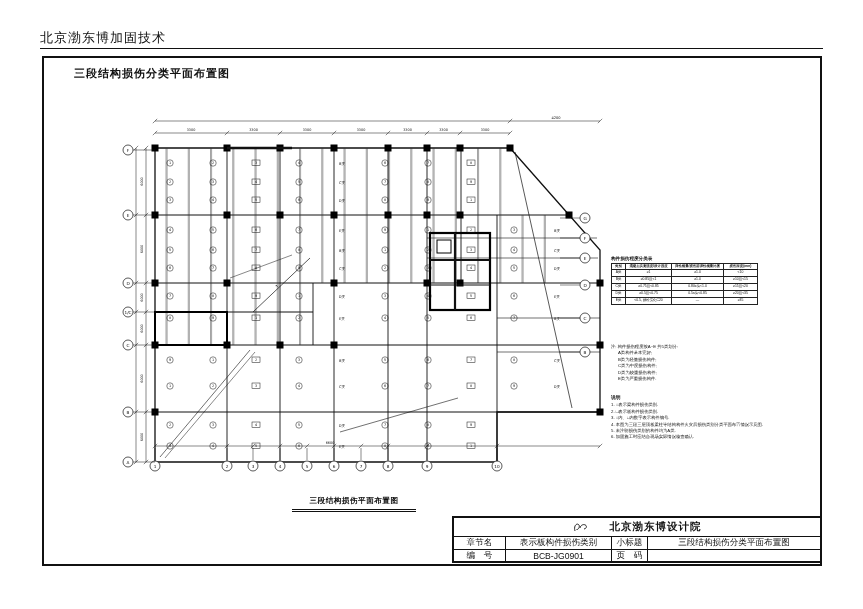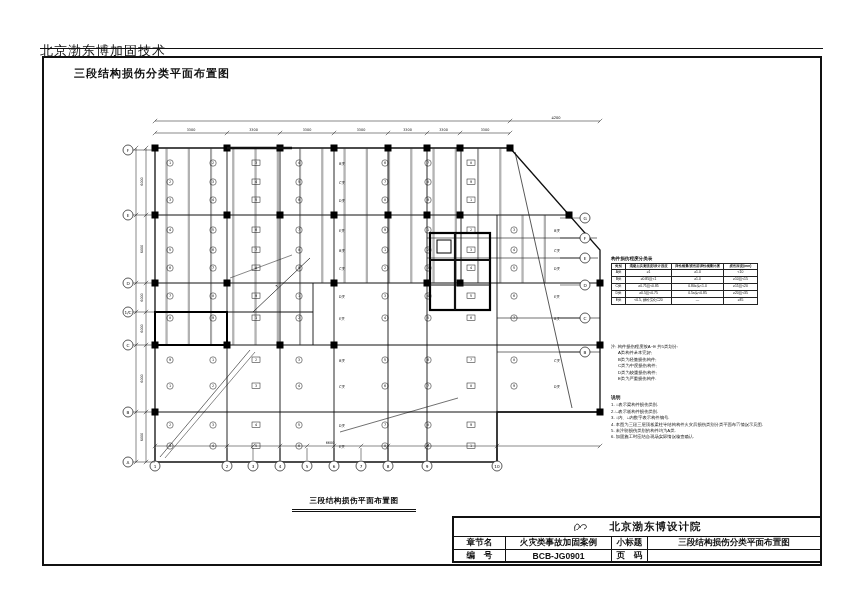--- a/index.html
+++ b/index.html
@@ -1,17 +1,17 @@
 <!DOCTYPE html>
 <html><head>
 <meta charset="utf-8">
 <style>
   html,body{margin:0;padding:0;background:#fff;}
   body{width:863px;height:609px;position:relative;font-family:"Liberation Sans",sans-serif;color:#111;overflow:hidden;}
-  .hdr{position:absolute;left:40px;top:42px;font-family:Liberation Serif, serif;font-size:13px;letter-spacing:1px;}
+  .hdr{position:absolute;left:40px;top:29px;font-family:Liberation Serif, serif;font-size:13px;letter-spacing:1px;}
   .hdr-rule{position:absolute;left:40px;top:48px;width:783px;border-top:1.2px solid #111;}
   .sheet{position:absolute;left:42px;top:56px;width:780px;height:510px;border:2px solid #111;box-sizing:border-box;}
   .dwg-title{position:absolute;left:74px;top:66px;font-size:11px;font-weight:700;letter-spacing:1px;}
   #plan-svg{position:absolute;left:0;top:0;}
   
   .mini-table-wrap{position:absolute;left:611px;top:256px;width:150px;}
   .mini-table-title{font-size:4.6px;font-weight:700;margin:0 0 1.5px 0;}
   table.mini{border-collapse:collapse;width:146px;table-layout:fixed;}
   table.mini th,table.mini td{border:0.8px solid #222;font-size:3.4px;line-height:1.15;padding:1px 0.5px;text-align:center;font-weight:400;word-break:break-all;}
   table.mini th{font-weight:700;}
@@ -26,21 +26,21 @@
   .legend-title{font-weight:700;font-size:4.8px;margin-bottom:1px;}
   
   .plan-caption{position:absolute;left:292px;top:489px;width:124px;text-align:center;}
   .plan-caption .cap-text{font-size:7.6px;font-weight:700;letter-spacing:0.5px;}
   .plan-caption .l1{border-top:1.2px solid #111;margin-top:1.5px;}
   .plan-caption .l2{border-top:0.7px solid #111;margin-top:1.5px;}
   
   .tblock{position:absolute;left:452px;top:516px;width:370px;height:47px;border:2px solid #111;box-sizing:border-box;background:#fff;}
   .tb-company{height:18px;border-bottom:1px solid #111;display:flex;align-items:center;justify-content:center;gap:22px;font-size:10.5px;font-weight:700;letter-spacing:1px;}
   .tb-grid{display:grid;grid-template-columns:52px 106px 36px auto;grid-template-rows:12.5px 12.5px;}
-  .tb-grid div{border-right:1px solid #111;border-bottom:1px solid #111;display:flex;align-items:center;justify-content:center;font-size:8.6px;font-weight:700;white-space:nowrap;overflow:hidden;}
+  .tb-grid div{border-right:1px solid #111;border-bottom:1px solid #111;display:flex;align-items:center;justify-content:center;font-size:8.6px;font-weight:400;white-space:nowrap;overflow:hidden;}
   .tb-grid div:nth-child(4n){border-right:none;}
   .tb-grid div:nth-child(n+5){border-bottom:none;}
 </style>
 </head>
 <body>
 
 <div class="hdr">北京渤东博加固技术</div>
 <div class="hdr-rule"></div>
 
 <div class="sheet"></div>
@@ -619,20 +619,20 @@
 
 <div class="tblock">
   <div class="tb-company">
     <svg width="15" height="11" viewBox="0 0 15 11">
       <path d="M2,9 C0.5,4 3.5,1 5.5,2.5 C7.5,4 5.5,8 3.5,7.5 M7,6 C7.5,3 11,1.5 13,3.5 C14,4.6 13,7 11,7" fill="none" stroke="#111" stroke-width="0.9"></path>
     </svg>
     <span>北京渤东博设计院</span>
   </div>
   <div class="tb-grid">
     <div>章节名</div>
-    <div>火灾类事故加固案例</div>
+    <div>表示板构件损伤类别</div>
     <div>小标题</div>
     <div>三段结构损伤分类平面布置图</div>
     <div>编　号</div>
     <div>BCB-JG0901</div>
     <div>页　码</div>
   </div>
 </div>
 
 </body></html>

